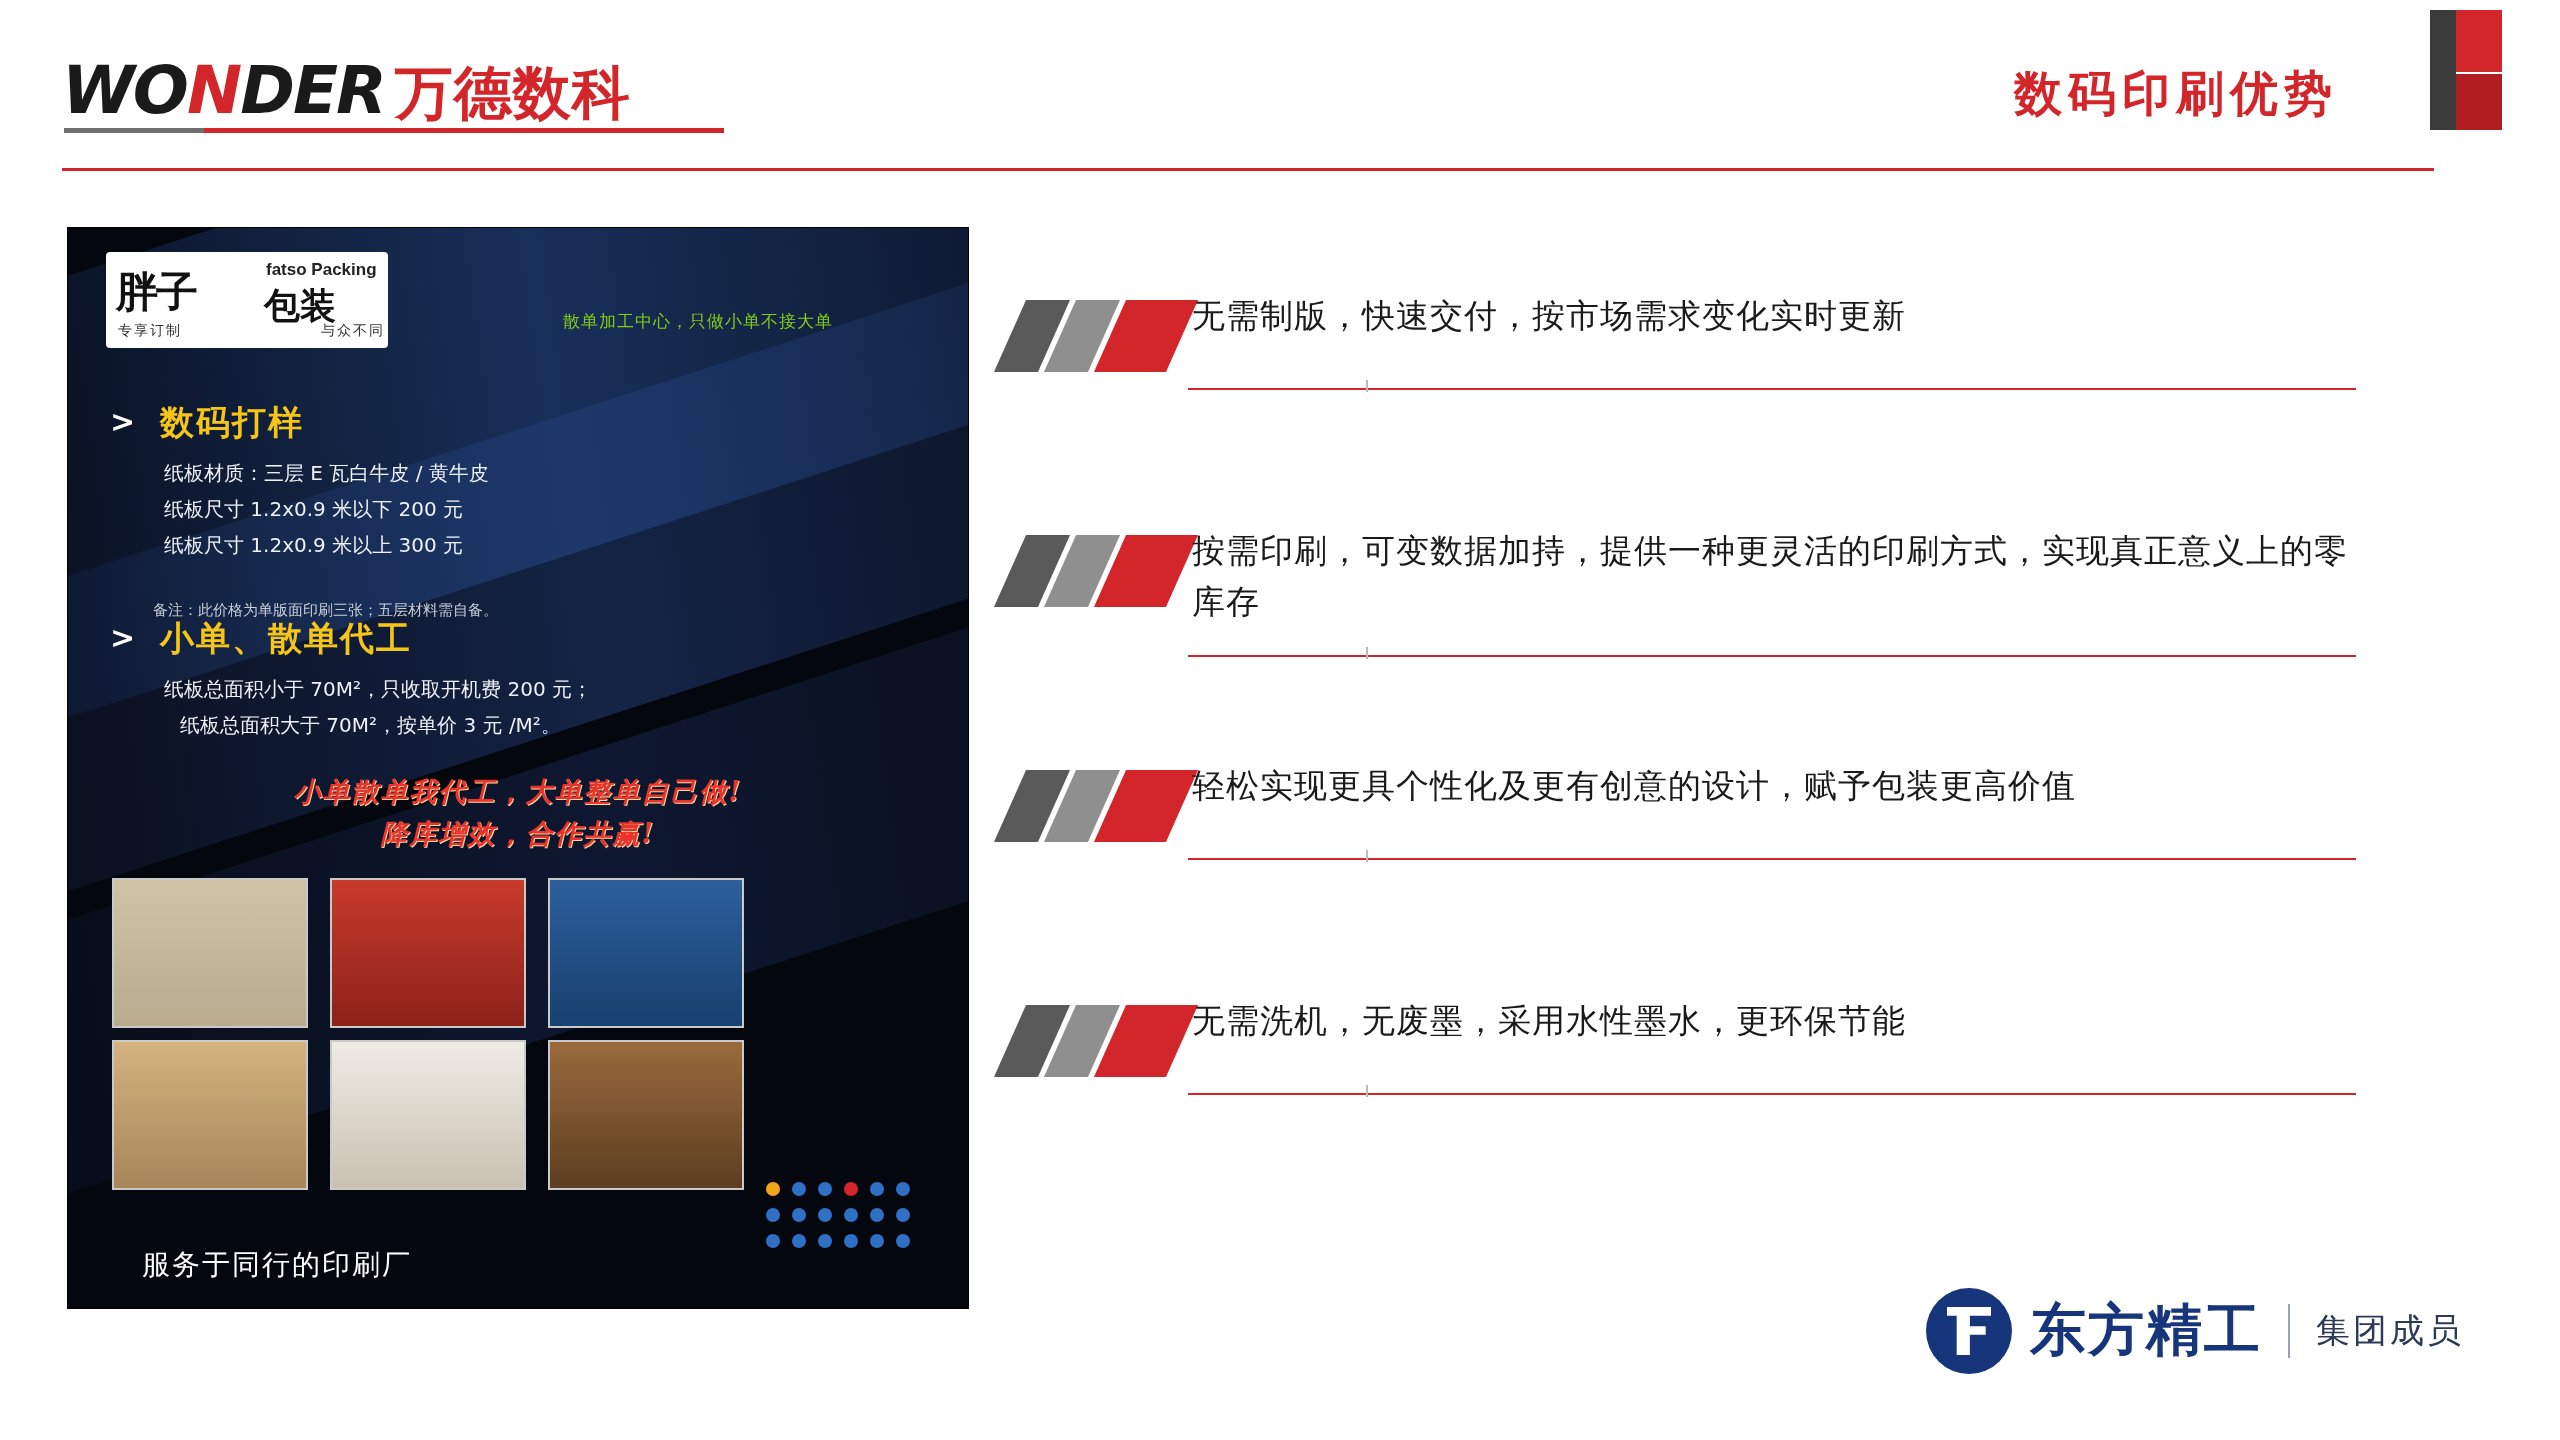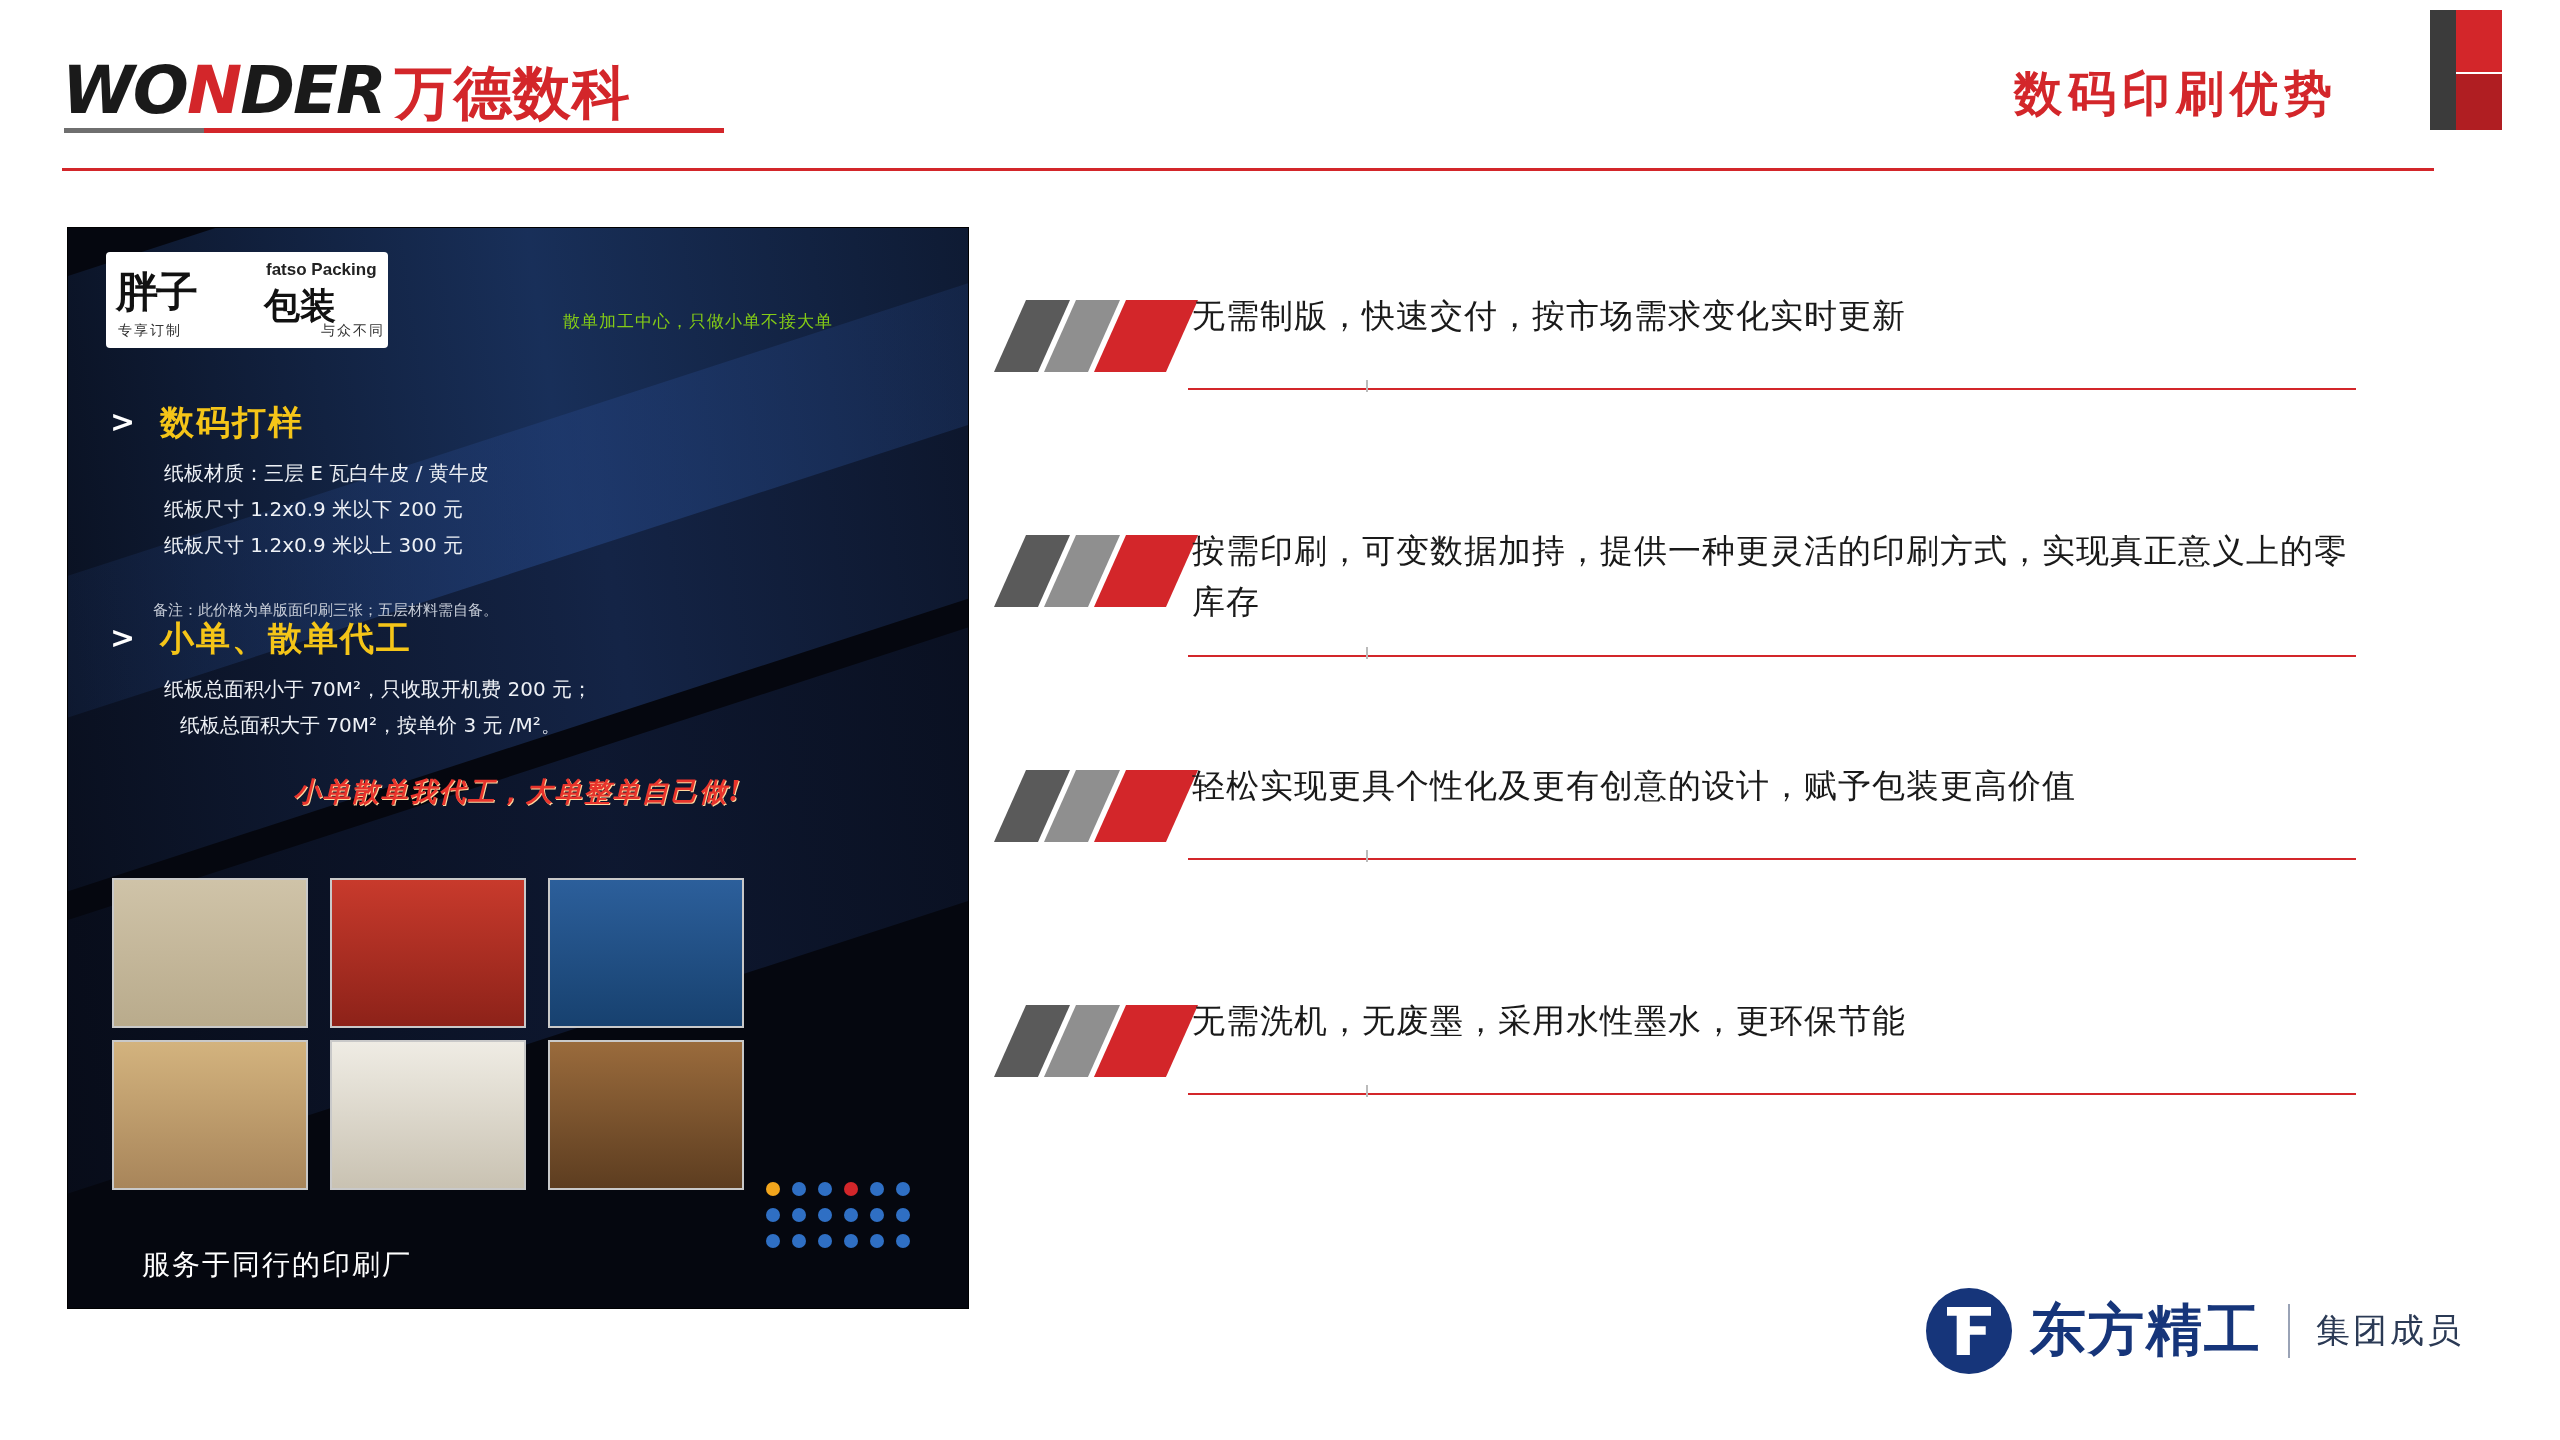--- a/index.html
+++ b/index.html
@@ -429,20 +429,21 @@
   <div class="poster-line" style="left:96px; top:268px;">纸板尺寸 1.2x0.9 米以下 200 元</div>
   <div class="poster-line" style="left:96px; top:304px;">纸板尺寸 1.2x0.9 米以上 300 元</div>
   <div class="poster-note" style="left:85px; top:340px;margin-top:33px;">备注：此价格为单版面印刷三张；五层材料需自备。</div>
 
   <div class="sec-arrow" style="left:42px; top:392px;">&gt;</div>
   <div class="sec-title" style="left:92px; top:388px;">小单、散单代工</div>
   <div class="poster-line" style="left:96px; top:448px;">纸板总面积小于 70M²，只收取开机费 200 元；</div>
   <div class="poster-line" style="left:112px; top:484px;">纸板总面积大于 70M²，按单价 3 元 /M²。</div>
 
   <div class="slogan" style="top:546px;">小单散单我代工，大单整单自己做!</div>
+  <div class="slogan" style="top:588px;">降库增效，合作共赢!</div>
 
   <div class="thumb" style="left:44px; top:650px; width:196px; height:150px; background:linear-gradient(#cfc3a8,#b9ab8c);"></div>
   <div class="thumb" style="left:262px; top:650px; width:196px; height:150px; background:linear-gradient(#c83a2c,#8d2219);"></div>
   <div class="thumb" style="left:480px; top:650px; width:196px; height:150px; background:linear-gradient(#2c5f9b,#17416f);"></div>
 
   <div class="thumb" style="left:44px; top:812px; width:196px; height:150px; background:linear-gradient(#d3b37e,#a8855a);"></div>
   <div class="thumb" style="left:262px; top:812px; width:196px; height:150px; background:linear-gradient(#efece4,#c9c2b2);"></div>
   <div class="thumb" style="left:480px; top:812px; width:196px; height:150px; background:linear-gradient(#9a6b3c,#5d3d20);"></div>
 
   <div class="poster-footer">服务于同行的印刷厂</div>

